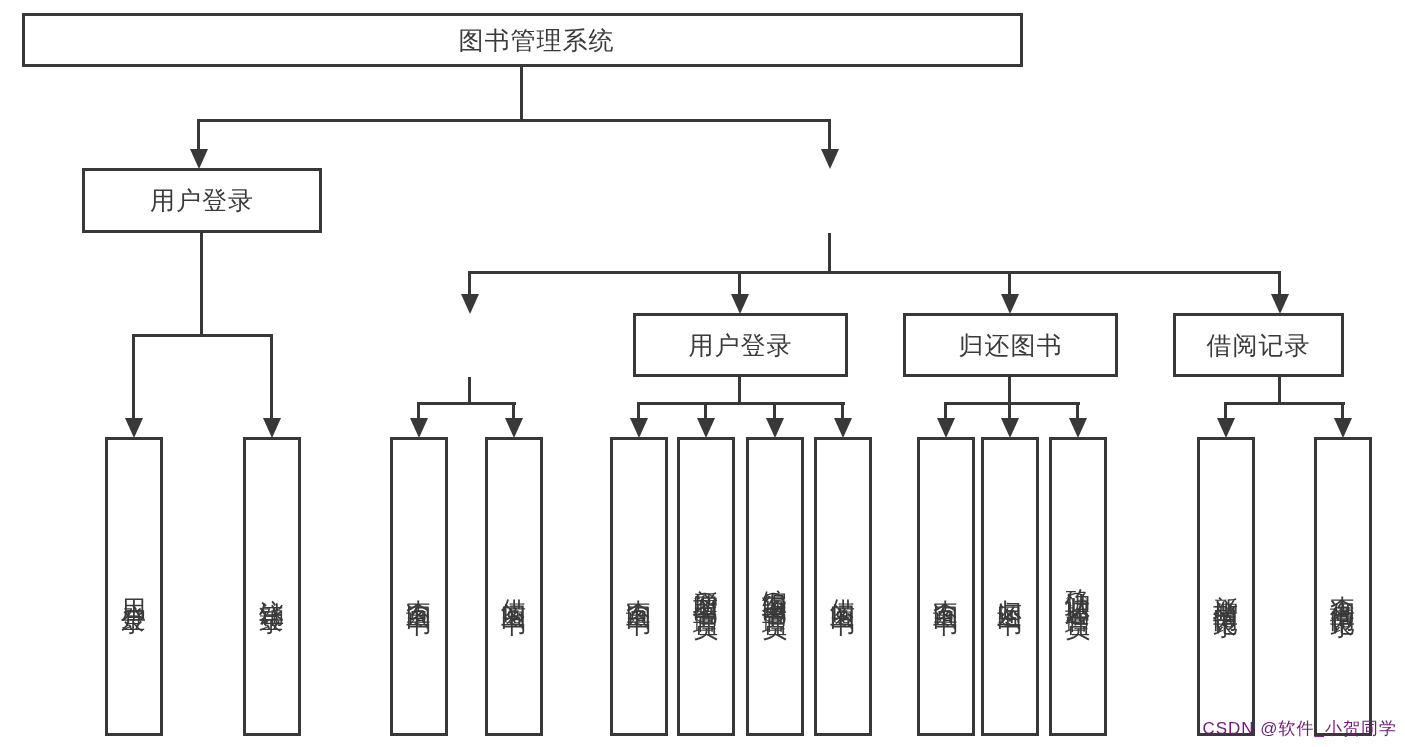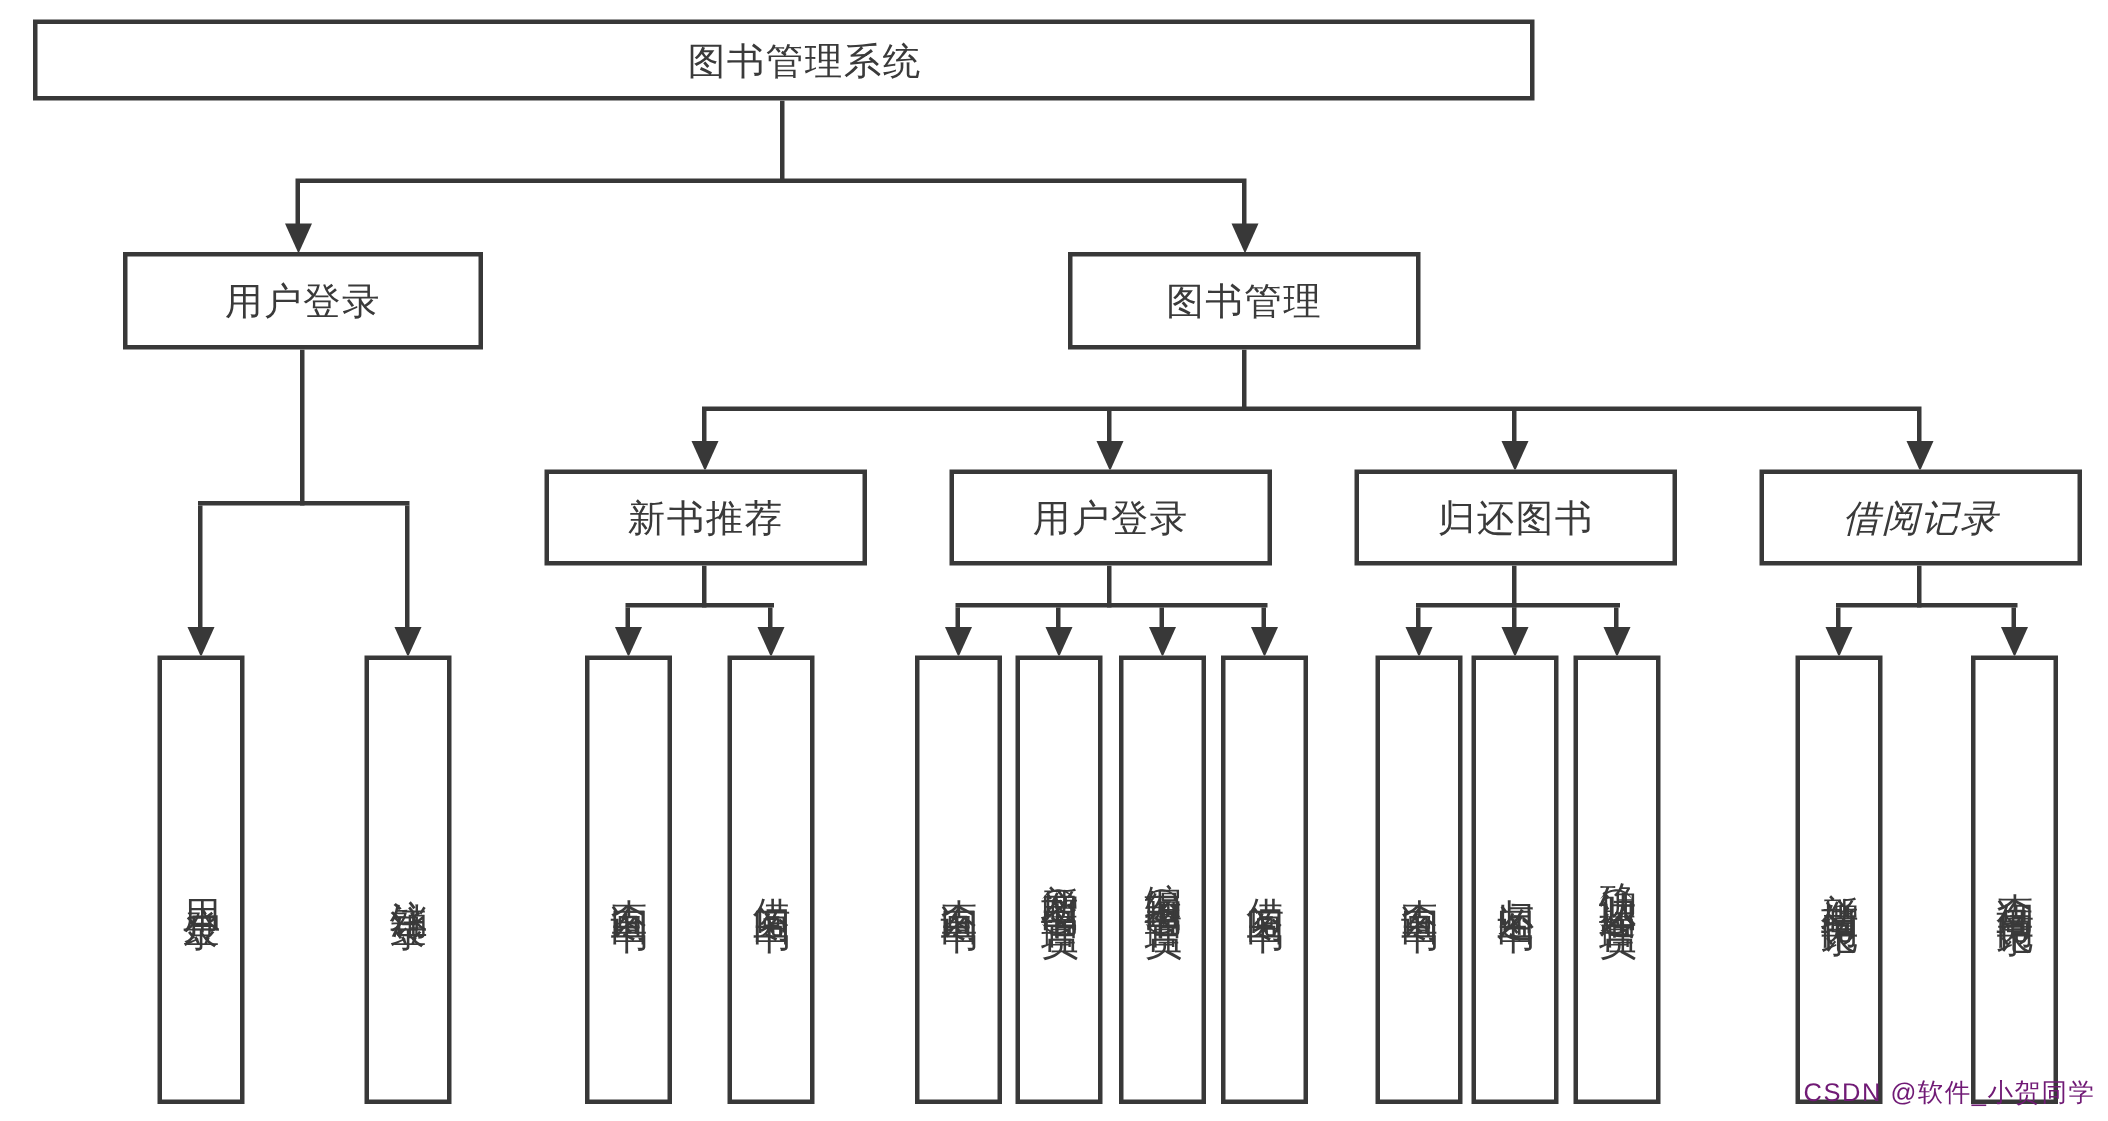--- a/index.html
+++ b/index.html
@@ -62,52 +62,46 @@
   <div class="v" style="left:520px;top:67px;height:53px;"></div>
   <div class="h" style="left:197px;top:119px;width:634px;"></div>
   <div class="v" style="left:197px;top:122px;height:28px;"></div>
   <div class="arrow" style="left:190px;top:149px;"></div>
   <div class="v" style="left:828px;top:122px;height:28px;"></div>
   <div class="arrow" style="left:821px;top:149px;"></div>
 
   <div class="box" style="left:82px;top:168px;width:240px;height:65px;">
     <span>用户登录</span>
   </div>
-  <div class="box" style="left:712px;top:168px;width:235px;height:65px;">
-    <span>图书管理</span>
-  </div>
 
   <div class="v" style="left:200px;top:233px;height:104px;"></div>
   <div class="h" style="left:132px;top:334px;width:141px;"></div>
   <div class="v" style="left:132px;top:337px;height:82px;"></div>
   <div class="arrow" style="left:125px;top:418px;"></div>
   <div class="v" style="left:270px;top:337px;height:82px;"></div>
   <div class="arrow" style="left:263px;top:418px;"></div>
 
   <div class="v" style="left:828px;top:233px;height:41px;"></div>
   <div class="h" style="left:468px;top:271px;width:813px;"></div>
   <div class="v" style="left:468px;top:274px;height:21px;"></div>
   <div class="arrow" style="left:461px;top:294px;"></div>
   <div class="v" style="left:738px;top:274px;height:21px;"></div>
   <div class="arrow" style="left:731px;top:294px;"></div>
   <div class="v" style="left:1008px;top:274px;height:21px;"></div>
   <div class="arrow" style="left:1001px;top:294px;"></div>
   <div class="v" style="left:1278px;top:274px;height:21px;"></div>
   <div class="arrow" style="left:1271px;top:294px;"></div>
 
-  <div class="box" style="left:363px;top:313px;width:215px;height:64px;">
-    <span>新书推荐</span>
-  </div>
   <div class="box" style="left:633px;top:313px;width:215px;height:64px;">
     <span>用户登录</span>
   </div>
   <div class="box" style="left:903px;top:313px;width:215px;height:64px;">
     <span>归还图书</span>
   </div>
-  <div class="box" style="left:1173px;top:313px;width:215px;height:64px;font-style:italic;">
+  <div class="box" style="left:1173px;top:313px;width:171px;height:64px;">
     <span>借阅记录</span>
   </div>
 
   <div class="v" style="left:468px;top:377px;height:28px;"></div>
   <div class="h" style="left:417px;top:402px;width:99px;"></div>
   <div class="v" style="left:417px;top:405px;height:14px;"></div>
   <div class="arrow" style="left:410px;top:418px;"></div>
   <div class="v" style="left:512px;top:405px;height:14px;"></div>
   <div class="arrow" style="left:505px;top:418px;"></div>
 

